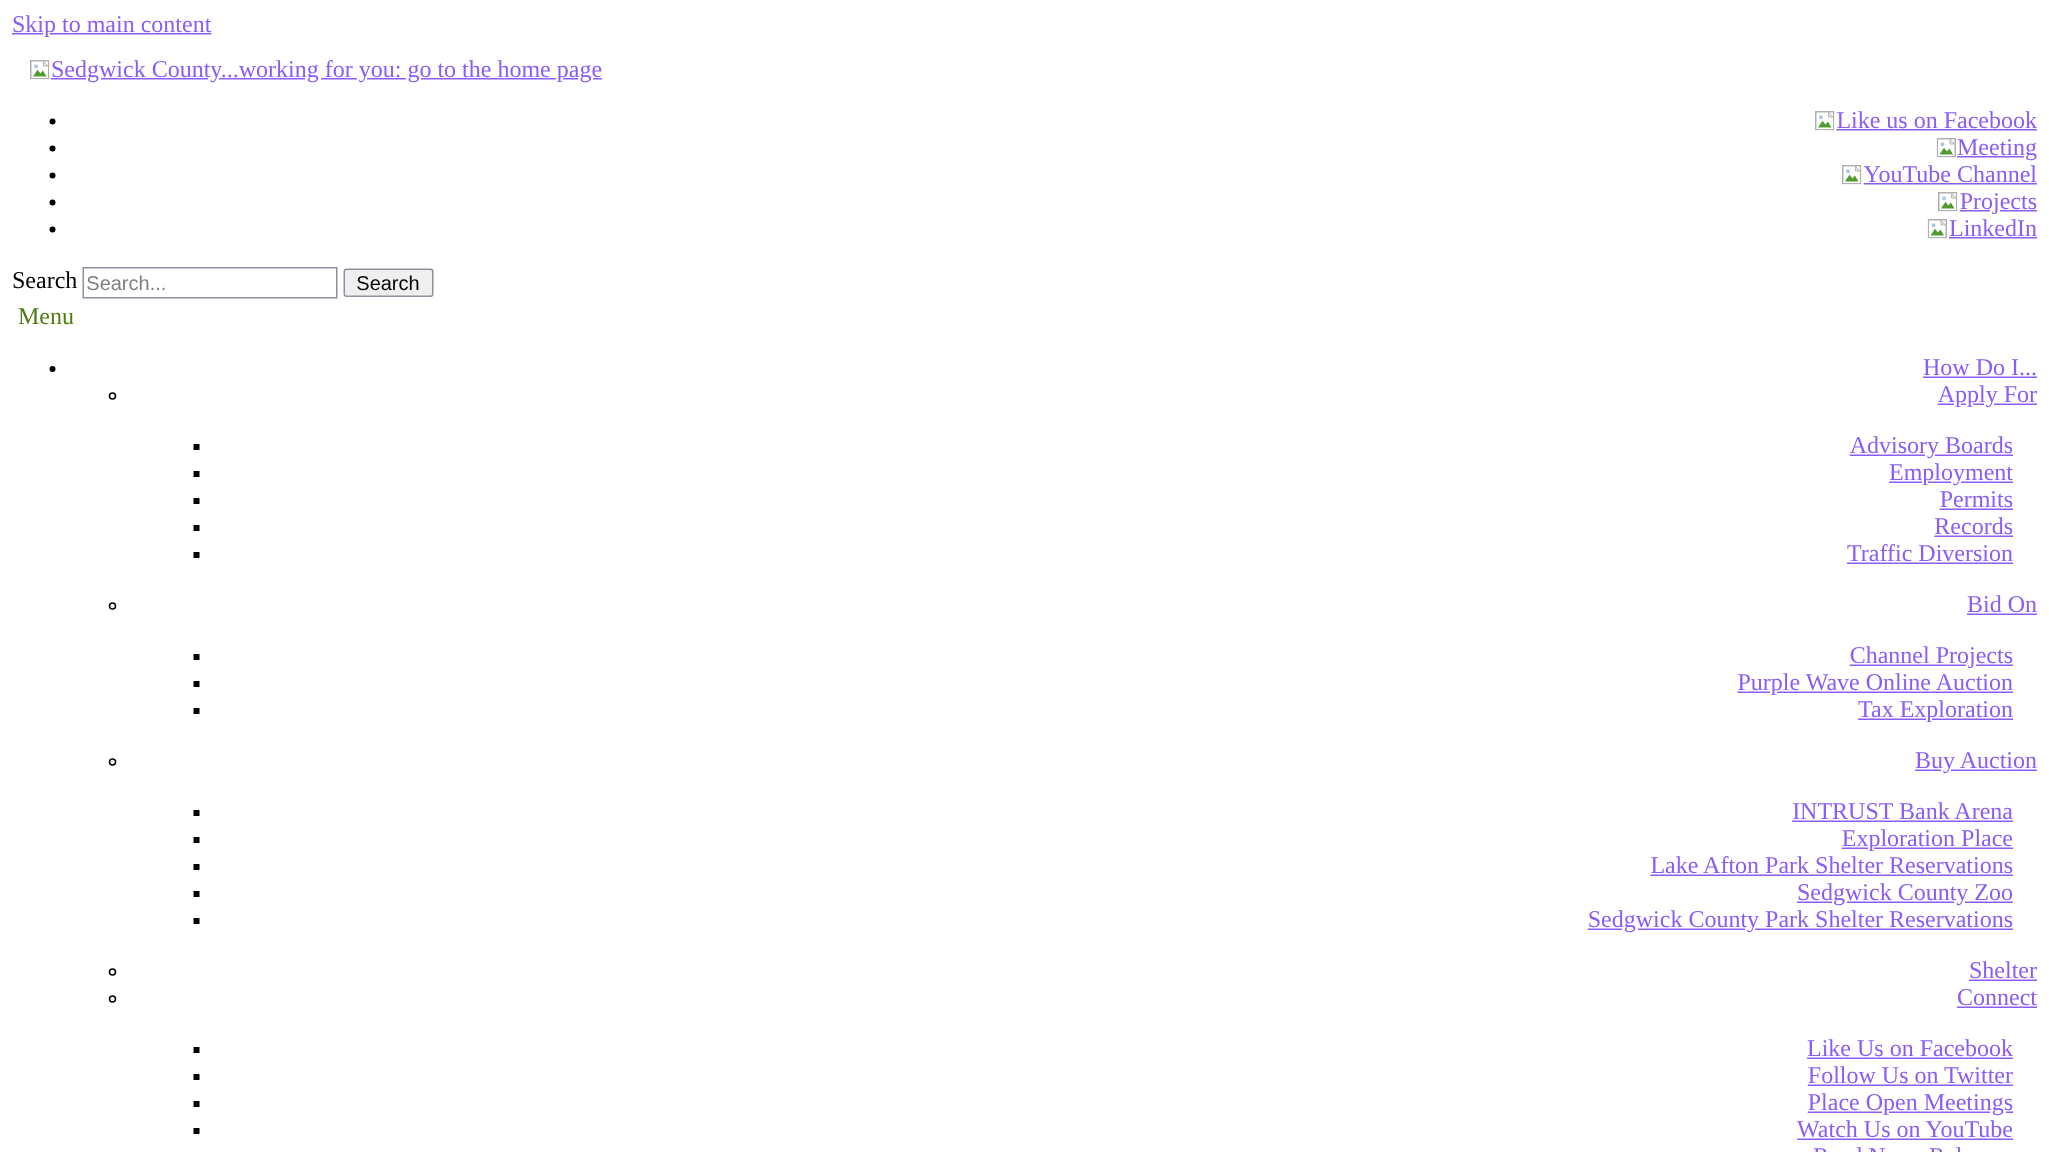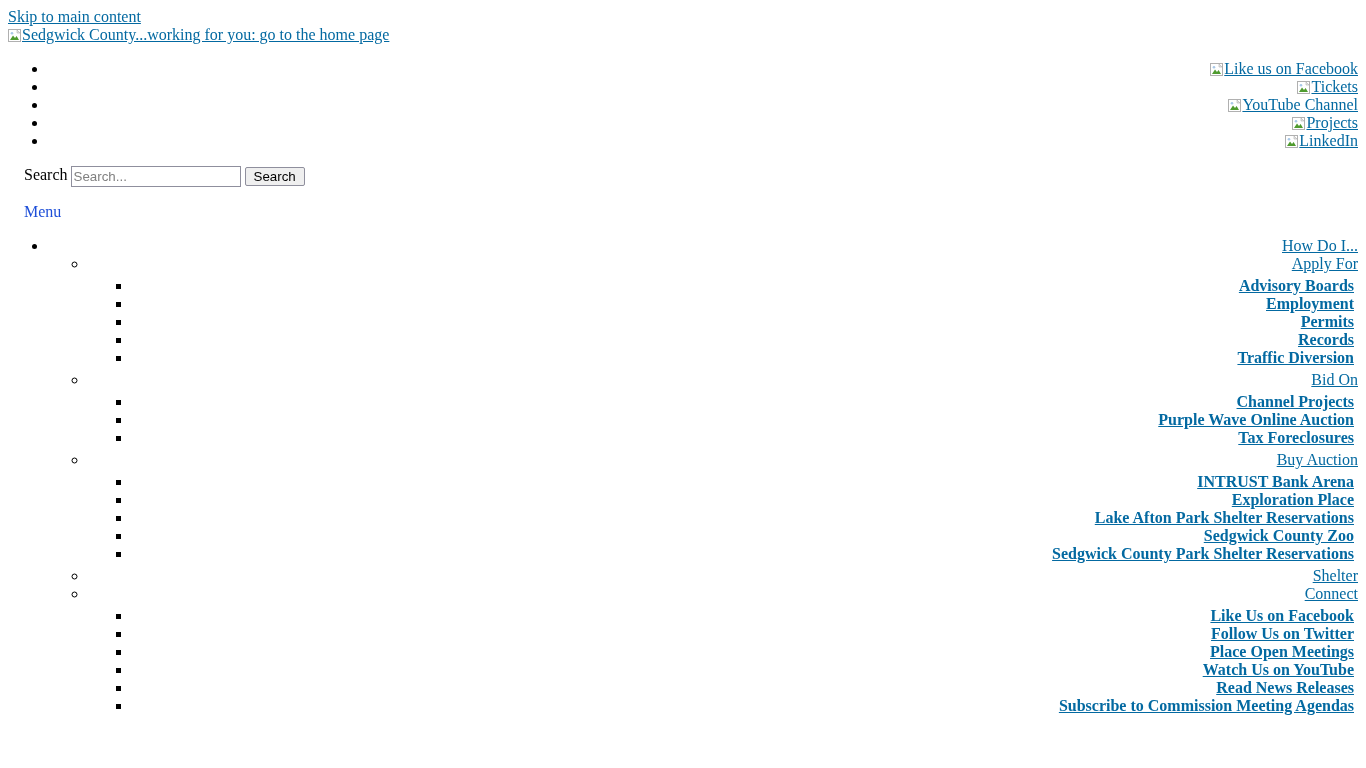--- a/index.html
+++ b/index.html
@@ -15,66 +15,65 @@
     font-family: "Liberation Serif", "DejaVu Serif", serif;
     font-size: 16px;
     line-height: 18px;
     color: #000000;
     -webkit-font-smoothing: none;
   }
   .page {
     padding: 8px;
   }
   a.lnk {
-    color: #0369a1;
+    color: #8b5cf6;
     text-decoration: underline;
     cursor: pointer;
   }
 
   
   ul {
     margin: 16px 0;
     padding-left: 40px;
     list-style-type: disc;
   }
   ul ul {
     margin: 0;
     padding-left: 40px;
     list-style-type: circle;
   }
   ul ul ul {
-    margin: 4px;
+    margin: 16px;
     padding-left: 40px;
     list-style-type: square;
-    font-weight: bold;
   }
   li {
     display: list-item;
     text-align: right;
   }
 
   .skiprow { margin: 0; }
-  .logorow { margin: 0; }
+  .logorow { margin: 12px; }
 
   
   .broken-img {
     display: inline-block;
     width: 13px;
     height: 13px;
     vertical-align: -2px;
     margin-right: 1px;
     position: relative;
     overflow: hidden;
     background: #ffffff;
     border: 0;
   }
   .broken-img svg { display: block; }
 
   .searchblock {
-    margin: 16px;
+    margin: 0;
     padding: 0;
     white-space: nowrap;
   }
   .search-label {
     font-family: "Liberation Serif", "DejaVu Serif", serif;
     font-size: 16px;
     color: #000;
   }
   input.search-input {
     font-family: "Liberation Sans", sans-serif;
@@ -98,24 +97,24 @@
     padding: 1px 8px;
     margin: 0 0 0 4px;
     border: 1px solid #8f8f9d;
     border-radius: 2px;
     background: #efefef;
     color: #000;
     vertical-align: middle;
     cursor: pointer;
   }
   .menu-label {
-    margin: 16px;
+    margin: 4px;
     padding: 0;
     font-size: 16px;
-    color: #1d4ed8;
+    color: #4d7c0f;
   }
   .nav-wrap { margin: 0; padding: 0; }
   .social-list { margin-top: 16px; margin-bottom: 16px; }
   .menu-list { margin-top: 16px; margin-bottom: 16px; }
 </style>
 </head>
 <body>
 
 <div class="page">
 
@@ -141,21 +140,21 @@
                 <path d="M2 11 L5 6.5 L7 9 L8.6 7 L11 11 Z" fill="#4f9b2f"></path>
                 <circle cx="4" cy="4.2" r="1.3" fill="#a8c8e8"></circle>
               </svg></span><span>Like us on Facebook</span></a>
       </li>
       <li>
         <a class="lnk" href="#"><span class="broken-img"><svg width="13" height="13" viewBox="0 0 13 13" xmlns="http://www.w3.org/2000/svg">
                 <rect x="0.5" y="0.5" width="12" height="12" fill="#ffffff" stroke="#b0b0b0" stroke-width="1"></rect>
                 <path d="M9 1 L12 4 L9 4 Z" fill="#e8e8e8" stroke="#b0b0b0" stroke-width="0.6"></path>
                 <path d="M2 11 L5 6.5 L7 9 L8.6 7 L11 11 Z" fill="#4f9b2f"></path>
                 <circle cx="4" cy="4.2" r="1.3" fill="#a8c8e8"></circle>
-              </svg></span><span>Tickets</span></a>
+              </svg></span><span>Meeting</span></a>
       </li>
       <li>
         <a class="lnk" href="#"><span class="broken-img"><svg width="13" height="13" viewBox="0 0 13 13" xmlns="http://www.w3.org/2000/svg">
                 <rect x="0.5" y="0.5" width="12" height="12" fill="#ffffff" stroke="#b0b0b0" stroke-width="1"></rect>
                 <path d="M9 1 L12 4 L9 4 Z" fill="#e8e8e8" stroke="#b0b0b0" stroke-width="0.6"></path>
                 <path d="M2 11 L5 6.5 L7 9 L8.6 7 L11 11 Z" fill="#4f9b2f"></path>
                 <circle cx="4" cy="4.2" r="1.3" fill="#a8c8e8"></circle>
               </svg></span><span>YouTube Channel</span></a>
       </li>
       <li>
@@ -198,21 +197,21 @@
               <li><a class="lnk" href="#">Records</a></li>
               <li><a class="lnk" href="#">Traffic Diversion</a></li>
             </ul>
           </li>
 
           <li>
             <a class="lnk" href="#">Bid On</a>
             <ul>
               <li><a class="lnk" href="#">Channel Projects</a></li>
               <li><a class="lnk" href="#">Purple Wave Online Auction</a></li>
-              <li><a class="lnk" href="#">Tax Foreclosures</a></li>
+              <li><a class="lnk" href="#">Tax Exploration</a></li>
             </ul>
           </li>
 
           <li>
             <a class="lnk" href="#">Buy Auction</a>
             <ul>
               <li><a class="lnk" href="#">INTRUST Bank Arena</a></li>
               <li><a class="lnk" href="#">Exploration Place</a></li>
               <li><a class="lnk" href="#">Lake Afton Park Shelter Reservations</a></li>
               <li><a class="lnk" href="#">Sedgwick County Zoo</a></li>

